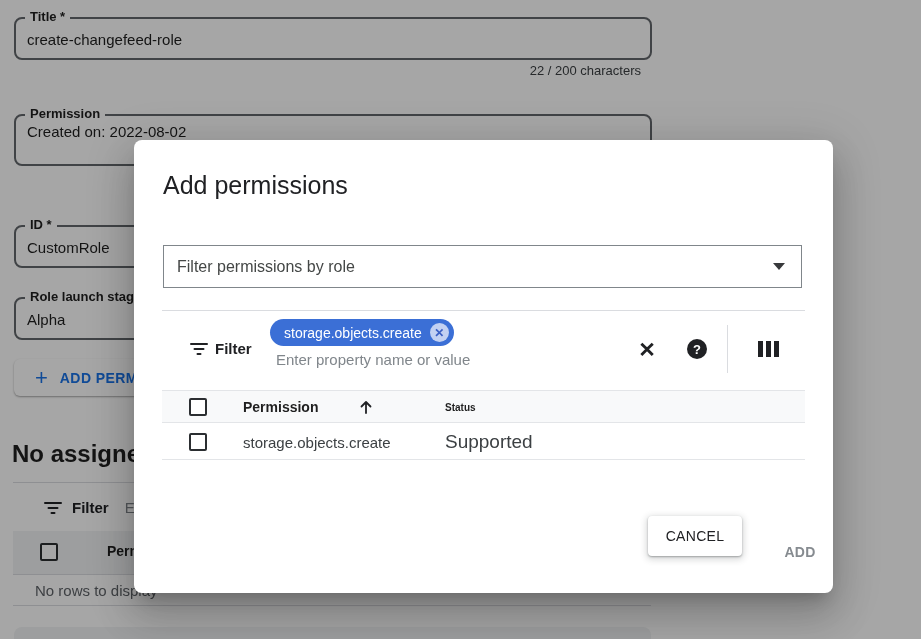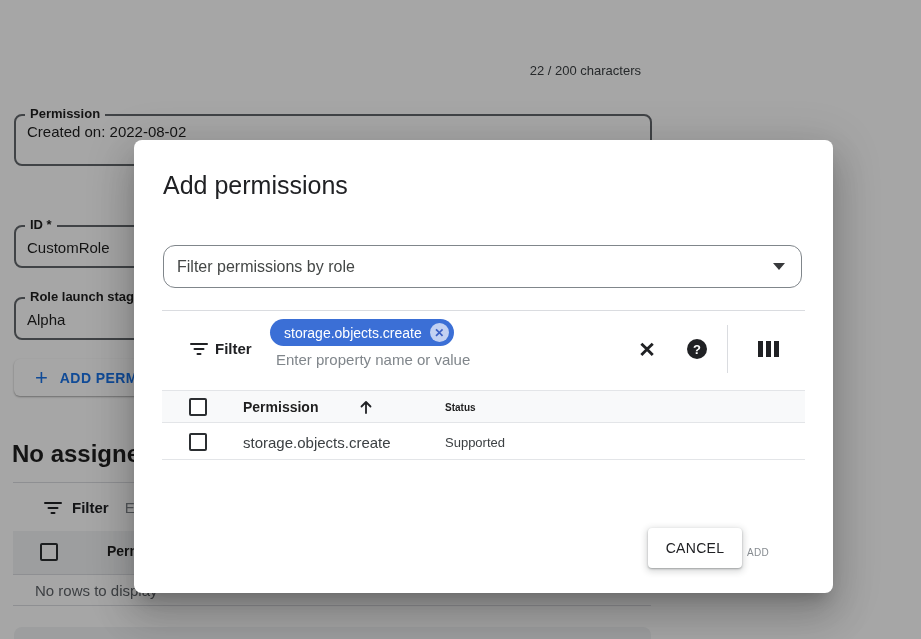--- a/index.html
+++ b/index.html
@@ -76,21 +76,21 @@
 
   
   .modal{
     position:absolute;left:134px;top:140px;width:699px;height:453px;
     background:#fff;border-radius:8px;z-index:20;
     box-shadow:0 11px 15px -7px rgba(0,0,0,.2),0 24px 38px 3px rgba(0,0,0,.14),0 9px 46px 8px rgba(0,0,0,.12);
   }
   .modal-title{position:absolute;left:29px;top:31px;font-size:25px;font-weight:400;color:#202124;}
   .role-filter{
     position:absolute;left:29px;top:105px;width:639px;height:43px;box-sizing:border-box;
-    border:1px solid #80868b;border-radius:12px;cursor:pointer;
+    border:1px solid #80868b;border-radius:0;cursor:pointer;
     display:flex;align-items:center;padding:0 16px 0 13px;
   }
   .role-filter-text{font-size:16px;color:#444746;flex:1;}
   .caret-down{
     width:0;height:0;border-left:6px solid transparent;border-right:6px solid transparent;
     border-top:7px solid #37393b;
   }
   .toolbar-top-divider{left:28px;top:170px;width:643px;}
   .m-filter-icon-wrap{position:absolute;left:56px;top:203px;}
   .m-filter-label{position:absolute;left:81px;top:200px;font-size:15px;font-weight:700;color:#202124;}
@@ -127,41 +127,45 @@
     border-top:1px solid #e3e5e8;border-bottom:1px solid #e3e5e8;box-sizing:border-box;
   }
   .m-table-row{
     position:absolute;left:28px;top:284px;width:643px;height:36px;background:#fff;
     border-bottom:1px solid #e3e5e8;box-sizing:border-box;
   }
   .cb-cell{position:absolute;left:27px;top:50%;transform:translateY(-50%);}
   .col-permission{position:absolute;left:81px;top:50%;transform:translateY(-50%);font-size:14px;font-weight:700;color:#1f1f1f;}
   .col-status{position:absolute;left:283px;top:50%;transform:translateY(-50%);font-size:10px;font-weight:700;color:#1f1f1f;}
   .cell-permission{position:absolute;left:81px;top:50%;transform:translateY(-50%);font-size:15px;color:#3c4043;}
-  .cell-status{position:absolute;left:283px;top:50%;transform:translateY(-50%);font-size:13px;color:#3c4043;}
+  .cell-status{position:absolute;left:283px;top:50%;transform:translateY(-50%);font-size:19px;color:#3c4043;}
   .sort-arrow{position:absolute;left:196px;top:50%;transform:translateY(-50%);display:flex;cursor:pointer;}
   .cancel-btn{
-    position:absolute;left:514px;top:388px;width:94px;height:40px;
+    position:absolute;left:514px;top:376px;width:94px;height:40px;
     background:#fff;border:none;border-radius:4px;cursor:pointer;
     box-shadow:0 1px 2px rgba(60,64,67,.4),0 2px 6px 2px rgba(60,64,67,.18);
     font-size:14px;font-weight:500;letter-spacing:.3px;color:#202124;
     font-family:"Liberation Sans",sans-serif;
   }
   .add-btn{
-    position:absolute;left:594px;top:392px;width:60px;height:40px;
+    position:absolute;left:636px;top:392px;width:60px;height:40px;
     background:transparent;border:none;cursor:default;
-    font-size:10px;font-weight:400;letter-spacing:.3px;color:#868b90;
+    font-size:14px;font-weight:700;letter-spacing:.3px;color:#868b90;
     font-family:"Liberation Sans",sans-serif;
   }
 </style>
 </head>
 <body>
 
 <div class="abs" style="inset:0;">
 
+  <div class="field" style="top:17px;height:39px;">
+    <span class="field-label">Title *</span>
+    <span class="field-value">create-changefeed-role</span>
+  </div>
   <div class="char-counter">22 / 200 characters</div>
 
   <div class="field" style="top:114px;height:48px;">
     <span class="field-label">Permission</span>
     <span class="field-value top">Created on: 2022-08-02</span>
   </div>
 
   <div class="field" style="top:225px;height:39px;">
     <span class="field-label">ID *</span>
     <span class="field-value">CustomRole</span>

